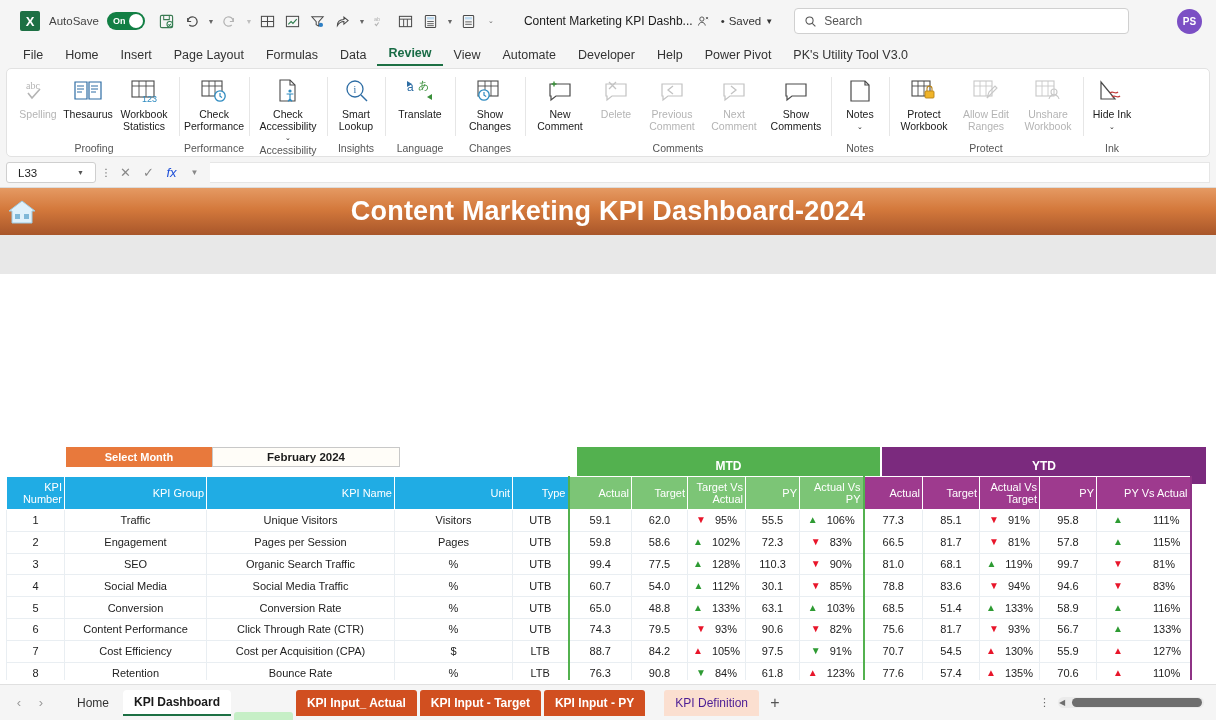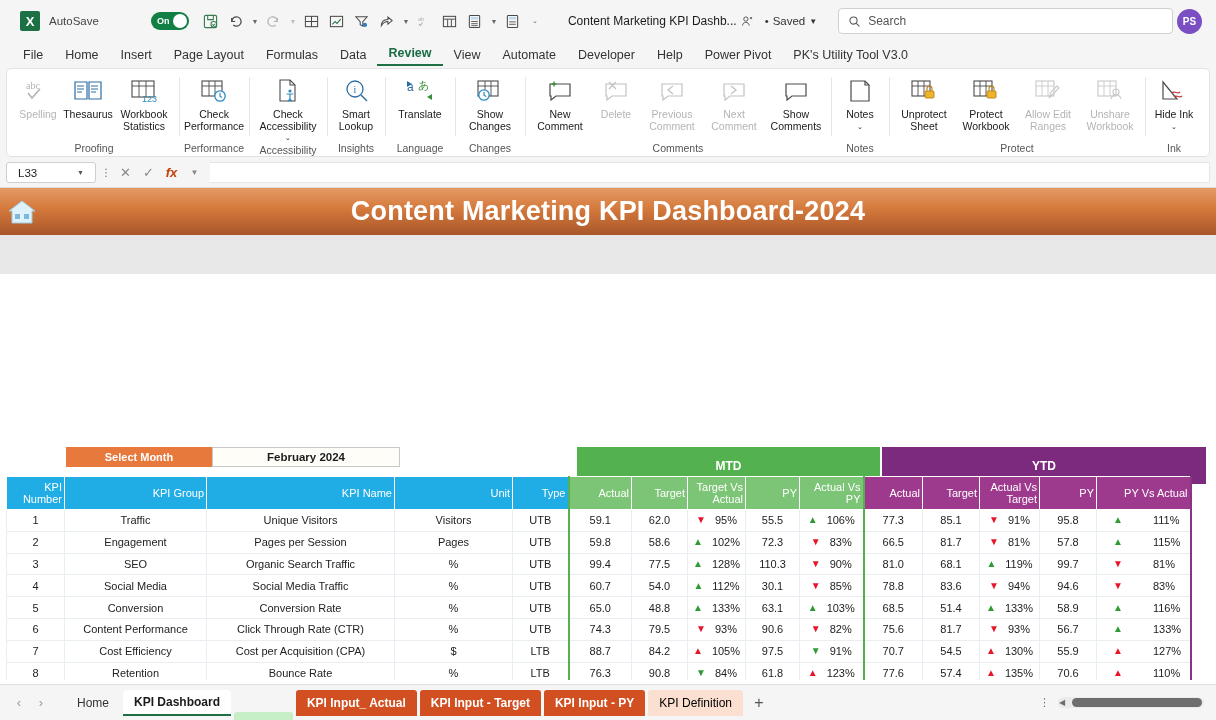--- a/index.html
+++ b/index.html
@@ -18,21 +18,21 @@
     background: #f5f5f5; padding: 0 8px; gap: 3px;
   }
   .xl-logo {
     width: 20px; height: 20px; background: #1d7044; border-radius: 2px;
     color:#fff; font-size: 13px; font-weight: bold; display:flex;
     align-items:center; justify-content:center; margin: 0 6px 0 12px;
   }
   .autosave-label { font-size: 11.5px; color:#444; margin-right: 5px; }
   .toggle {
     width: 38px; height: 18px; border-radius: 9px; background:#127f44;
-    position: relative; display:flex; align-items:center;margin-left:44px;
+    position: relative; display:flex; align-items:center;
   }
   .toggle .knob { width:14px;height:14px;border-radius:50%;background:#fff;
     position:absolute; right:2px; }
   .toggle .on-txt { color:#fff; font-size:9px; font-weight:bold; margin-left:6px; }
   .qat-btn {
     width: 22px; height: 24px; display:flex; align-items:center; justify-content:center;
     color:#4a4a4a;
   }
   .qat-btn svg { display:block; }
   .qat-caret { width:10px; height:24px; display:flex;align-items:center;justify-content:center;
@@ -499,31 +499,20 @@
         <div class="rgroup-items">
           <div class="ritem wide">
             <div class="ricon">
               <svg width="30" height="26" viewBox="0 0 30 26">
                   <rect x="3" y="3" width="18" height="15" fill="none" stroke="#4a4a4a" stroke-width="1.1"></rect>
                   <path d="M3 8h18M9 3v15M15 3v15" stroke="#4a4a4a" stroke-width=".9"></path>
                   <rect x="16" y="13" width="9" height="7" rx="1" fill="#f0b429" stroke="#b8841a" stroke-width=".9"></rect>
                   <path d="M18 13v-2.4a2.5 2.5 0 015 0V13" fill="none" stroke="#b8841a" stroke-width="1.1"></path>
                 </svg>
             </div>
-            <span class="lbl">Unprotect Sheet</span>
-          </div>
-          <div class="ritem wide">
-            <div class="ricon">
-              <svg width="30" height="26" viewBox="0 0 30 26">
-                  <rect x="3" y="3" width="18" height="15" fill="none" stroke="#4a4a4a" stroke-width="1.1"></rect>
-                  <path d="M3 8h18M9 3v15M15 3v15" stroke="#4a4a4a" stroke-width=".9"></path>
-                  <rect x="16" y="13" width="9" height="7" rx="1" fill="#f0b429" stroke="#b8841a" stroke-width=".9"></rect>
-                  <path d="M18 13v-2.4a2.5 2.5 0 015 0V13" fill="none" stroke="#b8841a" stroke-width="1.1"></path>
-                </svg>
-            </div>
             <span class="lbl">Protect Workbook</span>
           </div>
           <div class="ritem wide dim">
             <div class="ricon">
               <svg width="30" height="26" viewBox="0 0 30 26">
                   <rect x="3" y="3" width="18" height="15" fill="none" stroke="#c8c8c8" stroke-width="1.1"></rect>
                   <path d="M3 8h18M9 3v15M15 3v15" stroke="#c8c8c8" stroke-width=".9"></path>
                   <path d="M16 20l2-6 6-6 2 2-6 6z" fill="none" stroke="#c8c8c8" stroke-width="1.1"></path>
                 </svg>
             </div>
@@ -565,21 +554,21 @@
   </div>
 
   <div class="fbar">
     <div class="namebox">
       <span>L33</span>
       <span class="nb-caret">▼</span>
     </div>
     <div class="fb-dots">⋮</div>
     <div class="fb-icon">✕</div>
     <div class="fb-icon">✓</div>
-    <div class="fb-icon" style="font-style:italic;font-weight:bold;color:#c2410c;">fx</div>
+    <div class="fb-icon" style="font-style:italic;font-weight:normal;color:#1d4ed8;">fx</div>
     <div class="fb-icon" style="font-size:8px;">▼</div>
     <div class="fb-input"></div>
   </div>
 
   <div class="sheet">
 
     <div class="banner">
       <div class="home-ico">
         <svg width="30" height="28" viewBox="0 0 30 28">
           <path d="M15 3L2 13h3v12h20V13h3z" fill="#dff1fb" stroke="#9ccbe3" stroke-width="1"></path>
@@ -923,21 +912,21 @@
     <div class="nav-arrow">‹</div>
     <div class="nav-arrow">›</div>
     <div style="width:14px"></div>
     <div id="tabs-host" style="display:flex;align-items:center;">
         <div class="stab" style="">Home</div>
         <div class="stab active" style="">KPI Dashboard</div>
         <div class="stab" style="background:#c6efc6;color:#0369a1;margin-top:44px;">Trends</div>
         <div class="stab" style="background:#d14f20;color:#fff;font-weight:600;">KPI Input_ Actual</div>
         <div class="stab" style="background:#d14f20;color:#fff;font-weight:600;">KPI Input - Target</div>
         <div class="stab" style="background:#d14f20;color:#fff;font-weight:600;">KPI Input - PY</div>
-        <div class="stab" style="background:#fbdfd0;color:#000000;">KPI Definition</div>
+        <div class="stab" style="background:#fbdfd0;color:#4c1d95;margin-left:16px;">KPI Definition</div>
       </div>
     <div class="plus-tab">+</div>
     <div class="sb-dots">⋮</div>
     <div class="hscroll">
       <span class="lcap">◀</span>
       <span class="thumb"></span>
     </div>
   </div>
 
 </div>

